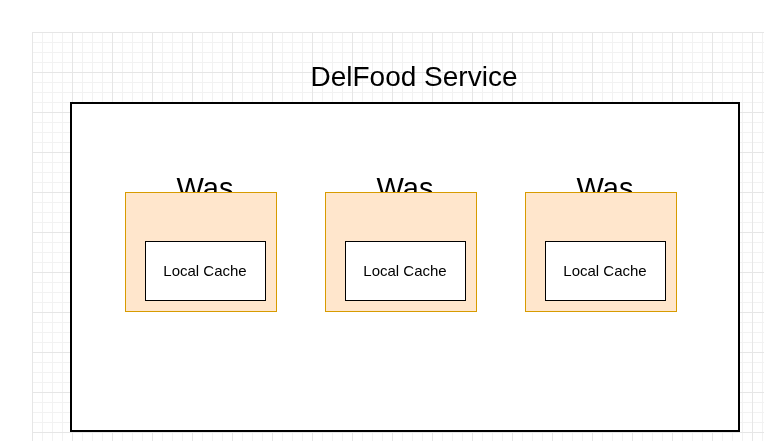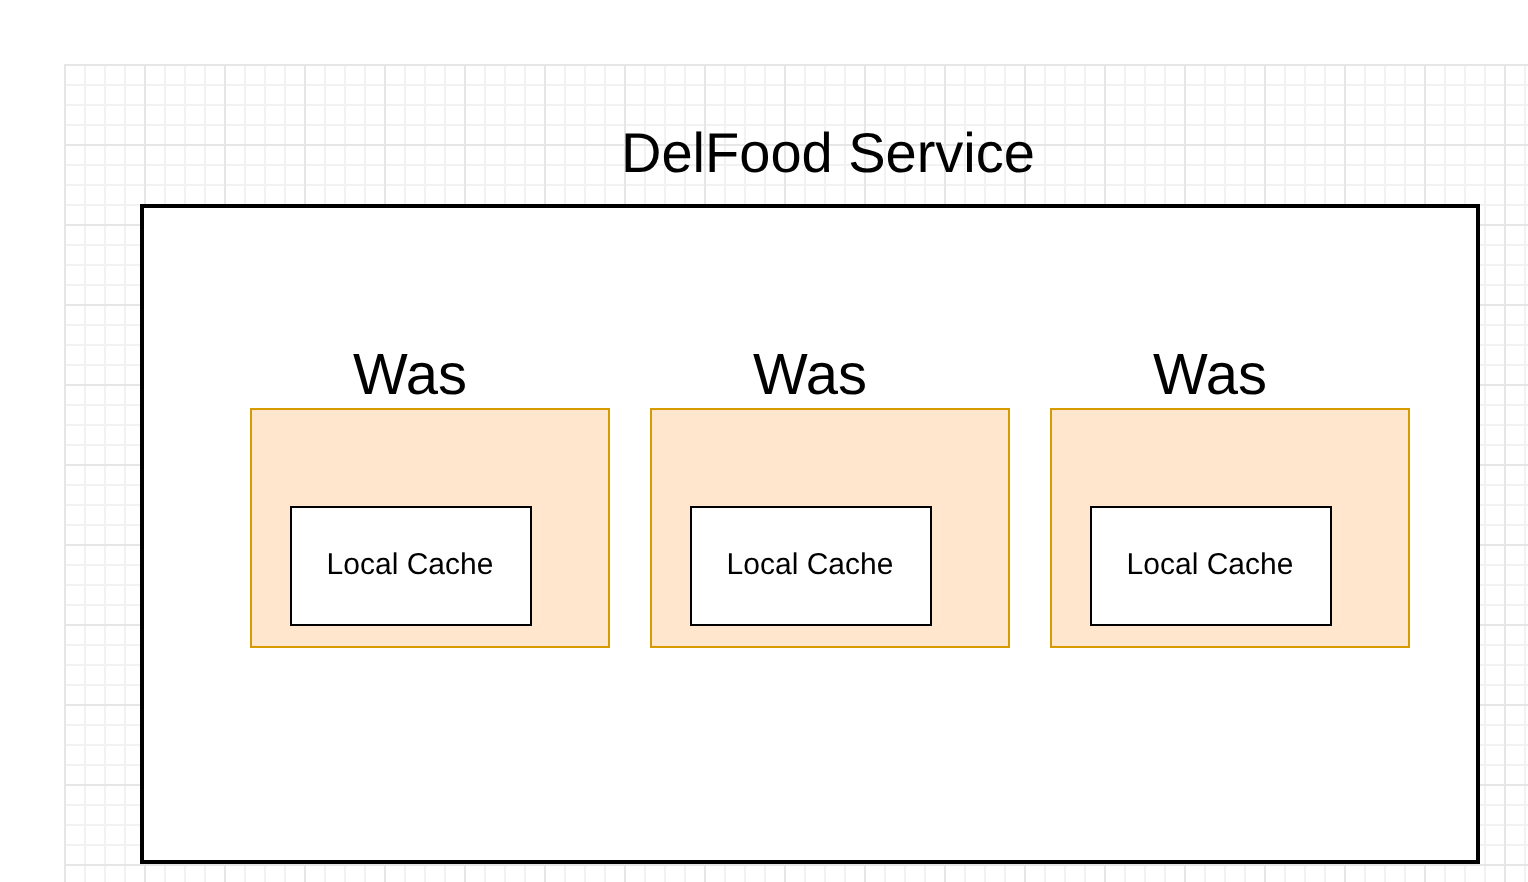--- a/index.html
+++ b/index.html
@@ -56,22 +56,22 @@
     text-align: center;
     font-size: 29px;
     line-height: 26px;
     white-space: nowrap;
   }
   .node-label.n0 { left: 93px; }
   .node-label.n1 { left: 293px; }
   .node-label.n2 { left: 493px; }
   .node-box {
     position: absolute;
-    top: 172px;
-    width: 180px;
+    top: 160px;
+    width: 152px;
     height: 120px;
     background: var(--node-fill);
     border: 1.5px solid var(--node-border);
   }
   .node-box.n0 { left: 93px; }
   .node-box.n1 { left: 293px; }
   .node-box.n2 { left: 493px; }
   .inner-box {
     position: absolute;
     left: 18.5px;

